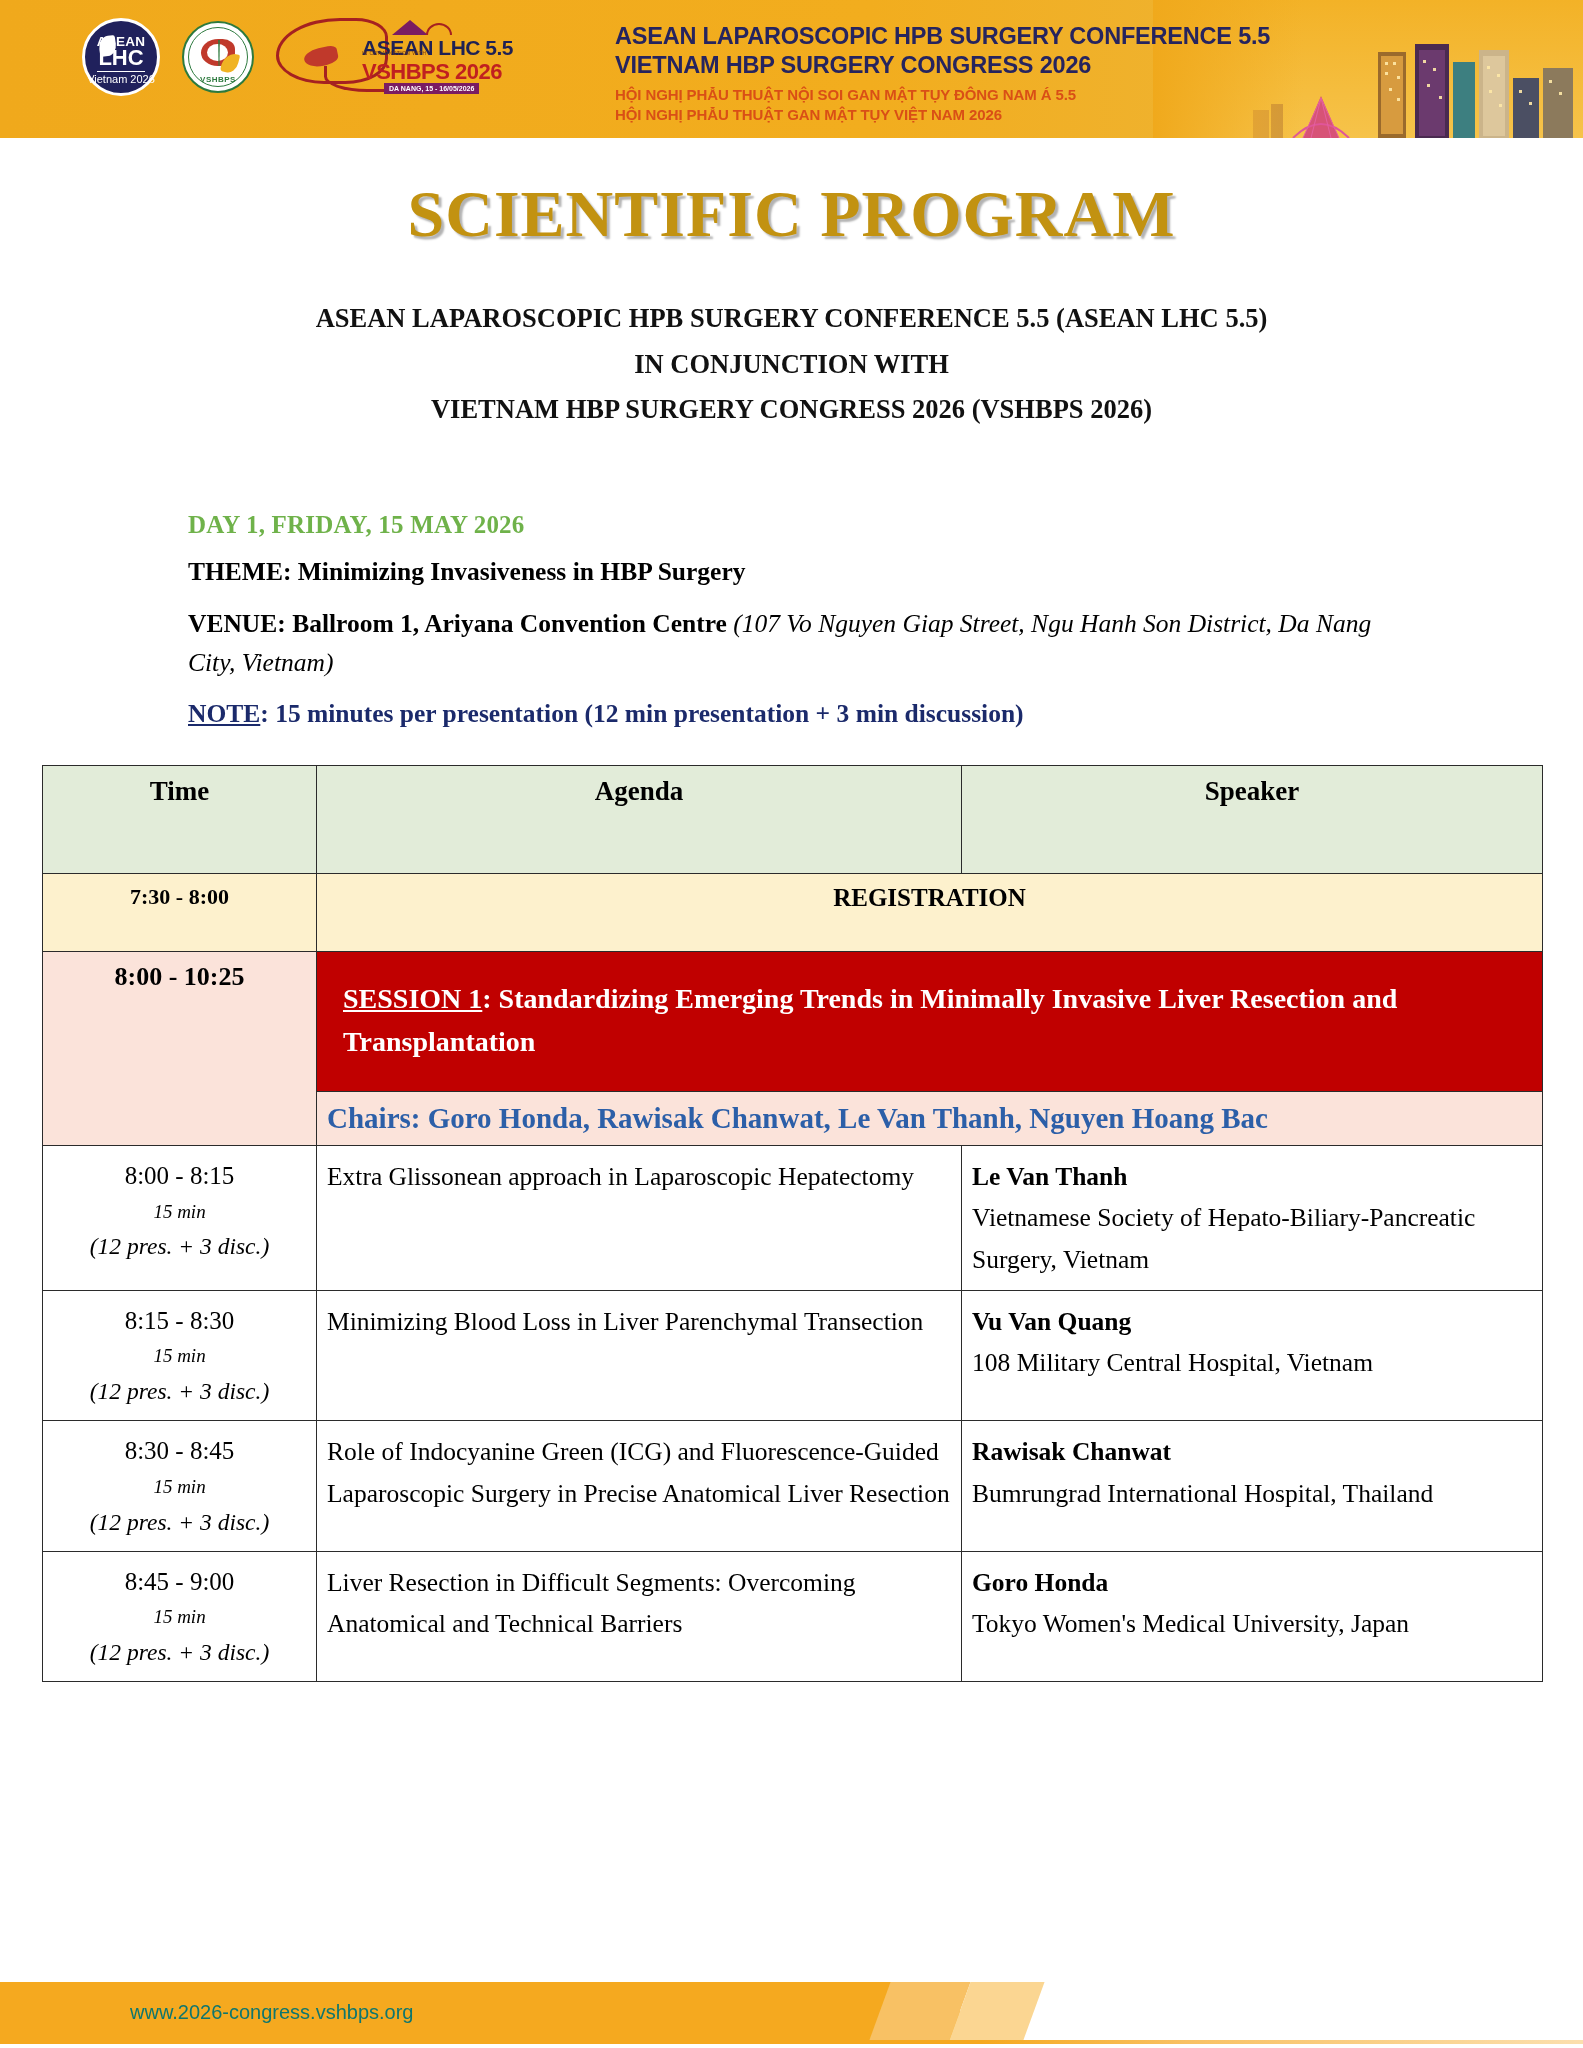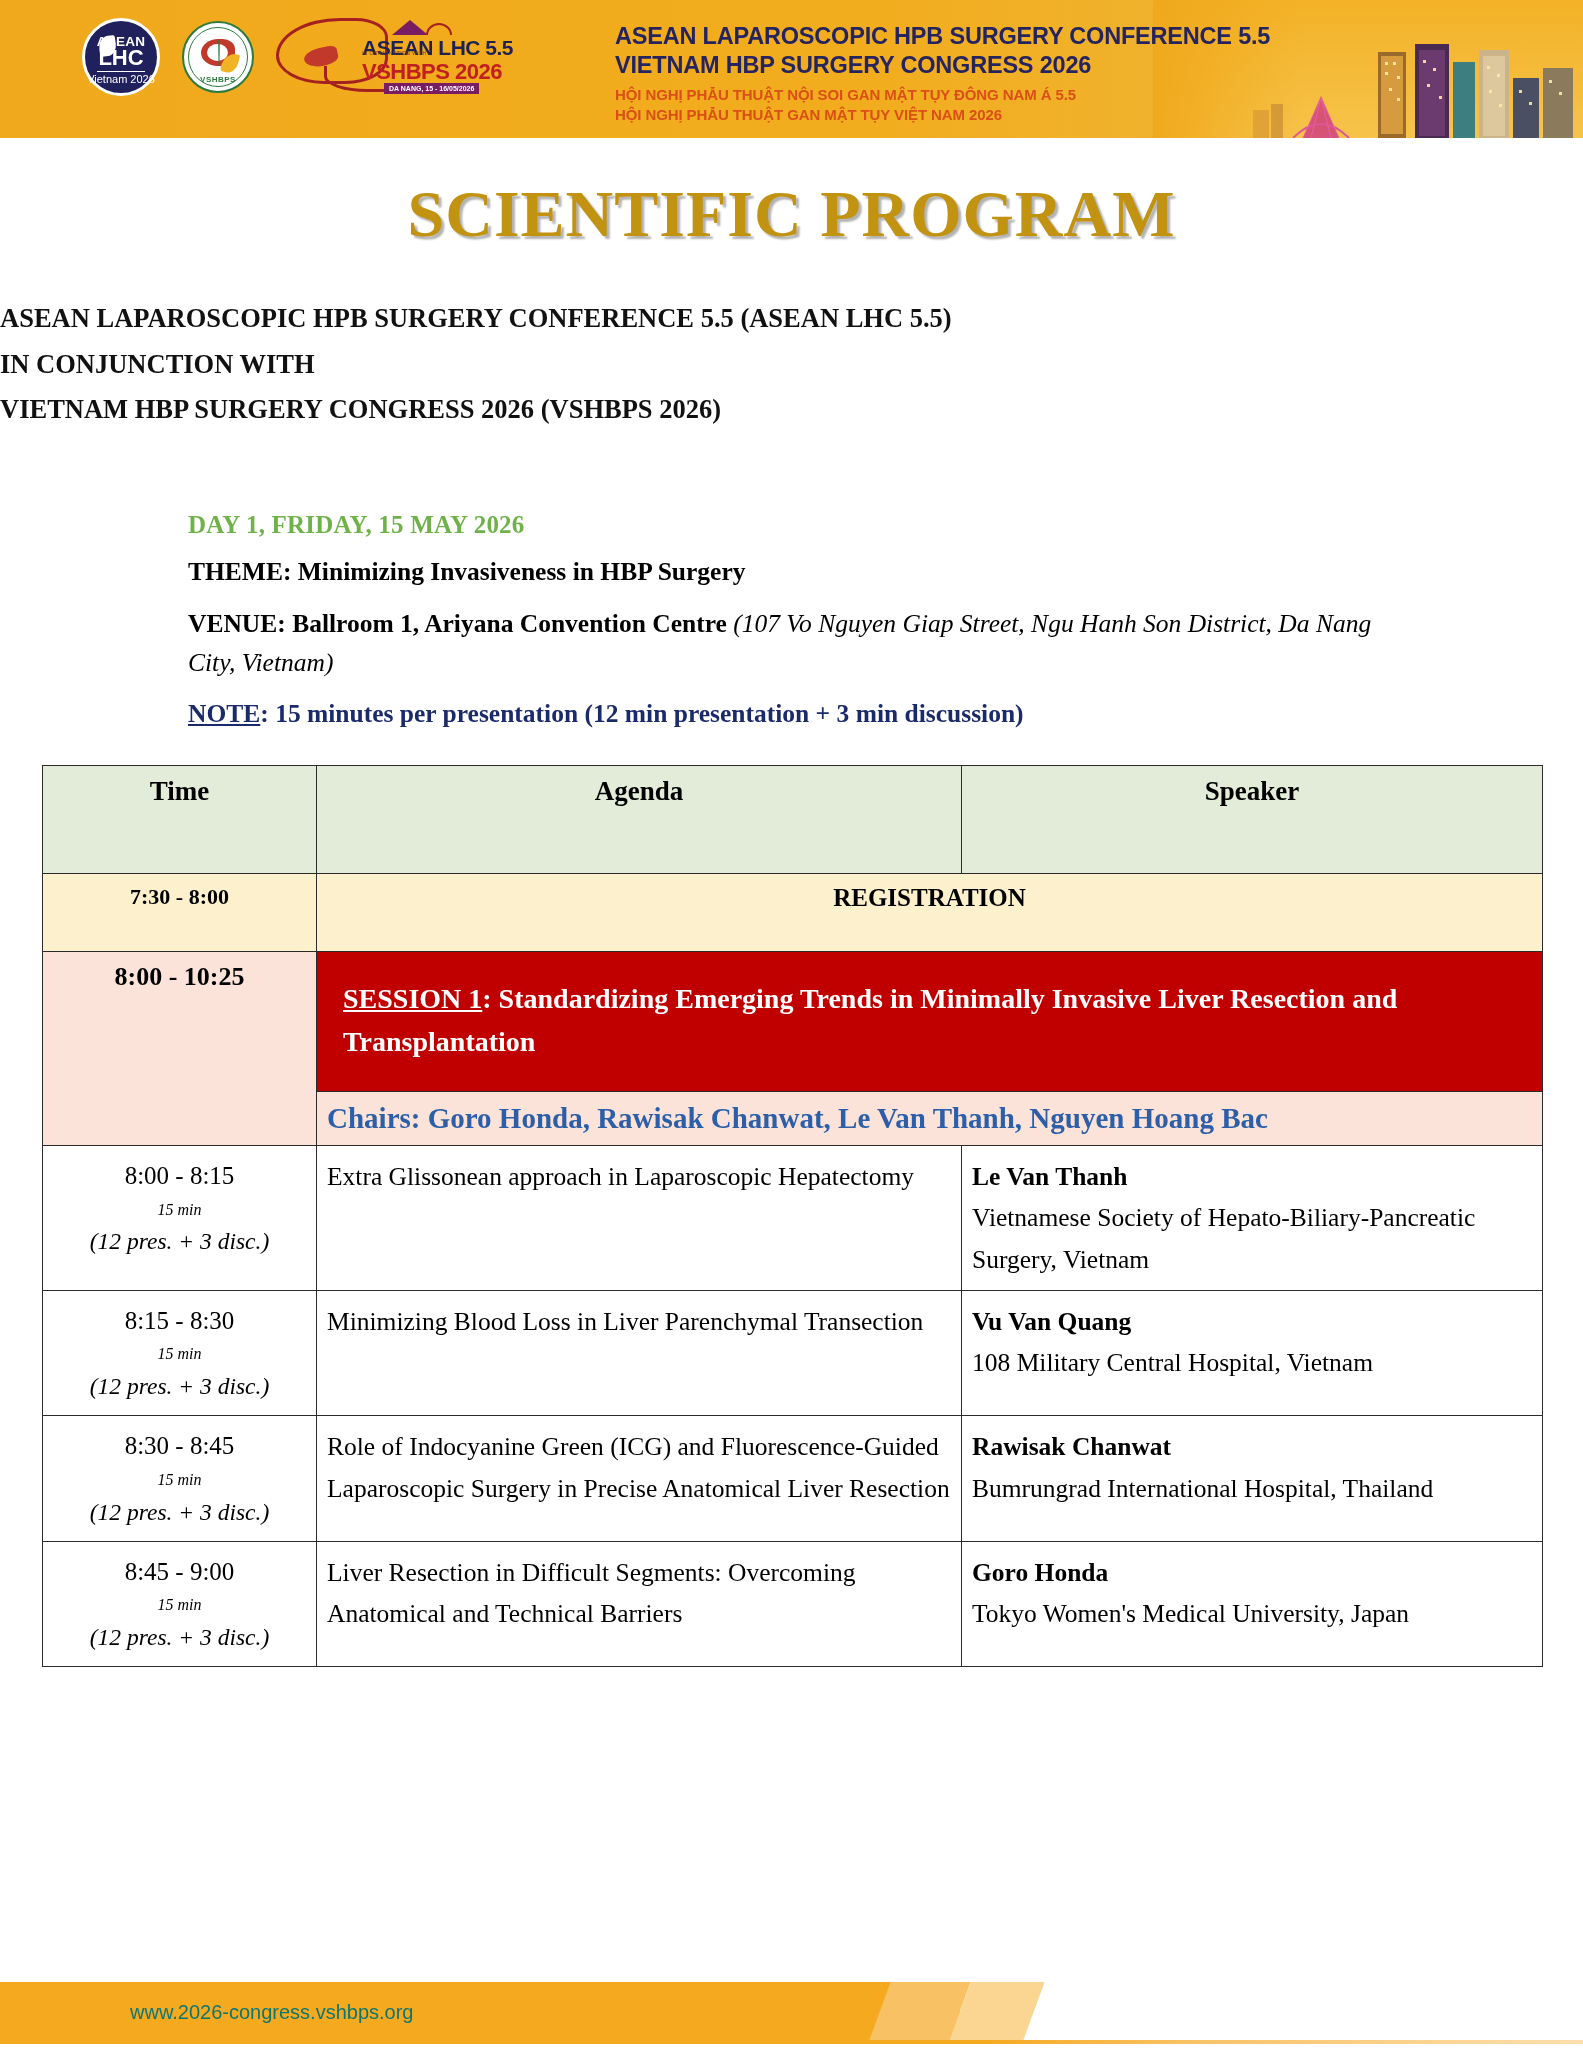--- a/index.html
+++ b/index.html
@@ -138,21 +138,21 @@
     font-family:"Liberation Serif", serif;
     font-weight:bold;
     font-size:66px;
     color:#c29211;
     letter-spacing:1px;
     margin:38px 0 0 0;
     text-shadow:3px 3px 2px rgba(0,0,0,0.30);
   }
 
   .sub-block {
-    text-align:left;
+    text-align:center;
     margin-top:44px;
     font-family:"Liberation Serif", serif;
     font-weight:bold;
     font-size:26.5px;
     color:#111;
     line-height:1.72;
   }
 
   .day-block { margin:78px 0 0 188px; }
   .day-heading {
@@ -223,21 +223,21 @@
   td.chairs {
     background:#fbe3da; color:#2c5fa8; font-weight:bold;
     font-size:29px; padding:18px 16px; vertical-align:middle;
   }
 
   td.t-cell {
     text-align:center; vertical-align:top; font-size:25px;
     padding-top:12px; line-height:1.62;
   }
   td.t-cell .tm { display:block; }
-  td.t-cell .dur { display:block; font-style:italic; font-size:16px; }
+  td.t-cell .dur { display:block; font-style:italic; font-size:19px; }
   td.t-cell .brk { display:block; font-style:italic; font-size:23.5px; }
 
   td.a-cell { font-size:25.5px; line-height:1.62; vertical-align:middle; }
   td.s-cell { font-size:25.5px; line-height:1.62; vertical-align:middle; }
   td.s-cell .sp-name { font-weight:bold; display:block; }
   td.s-cell .sp-aff { display:block; }
 
   
   .footer {
     position:absolute; left:0; bottom:0; width:1583px; height:68px;

